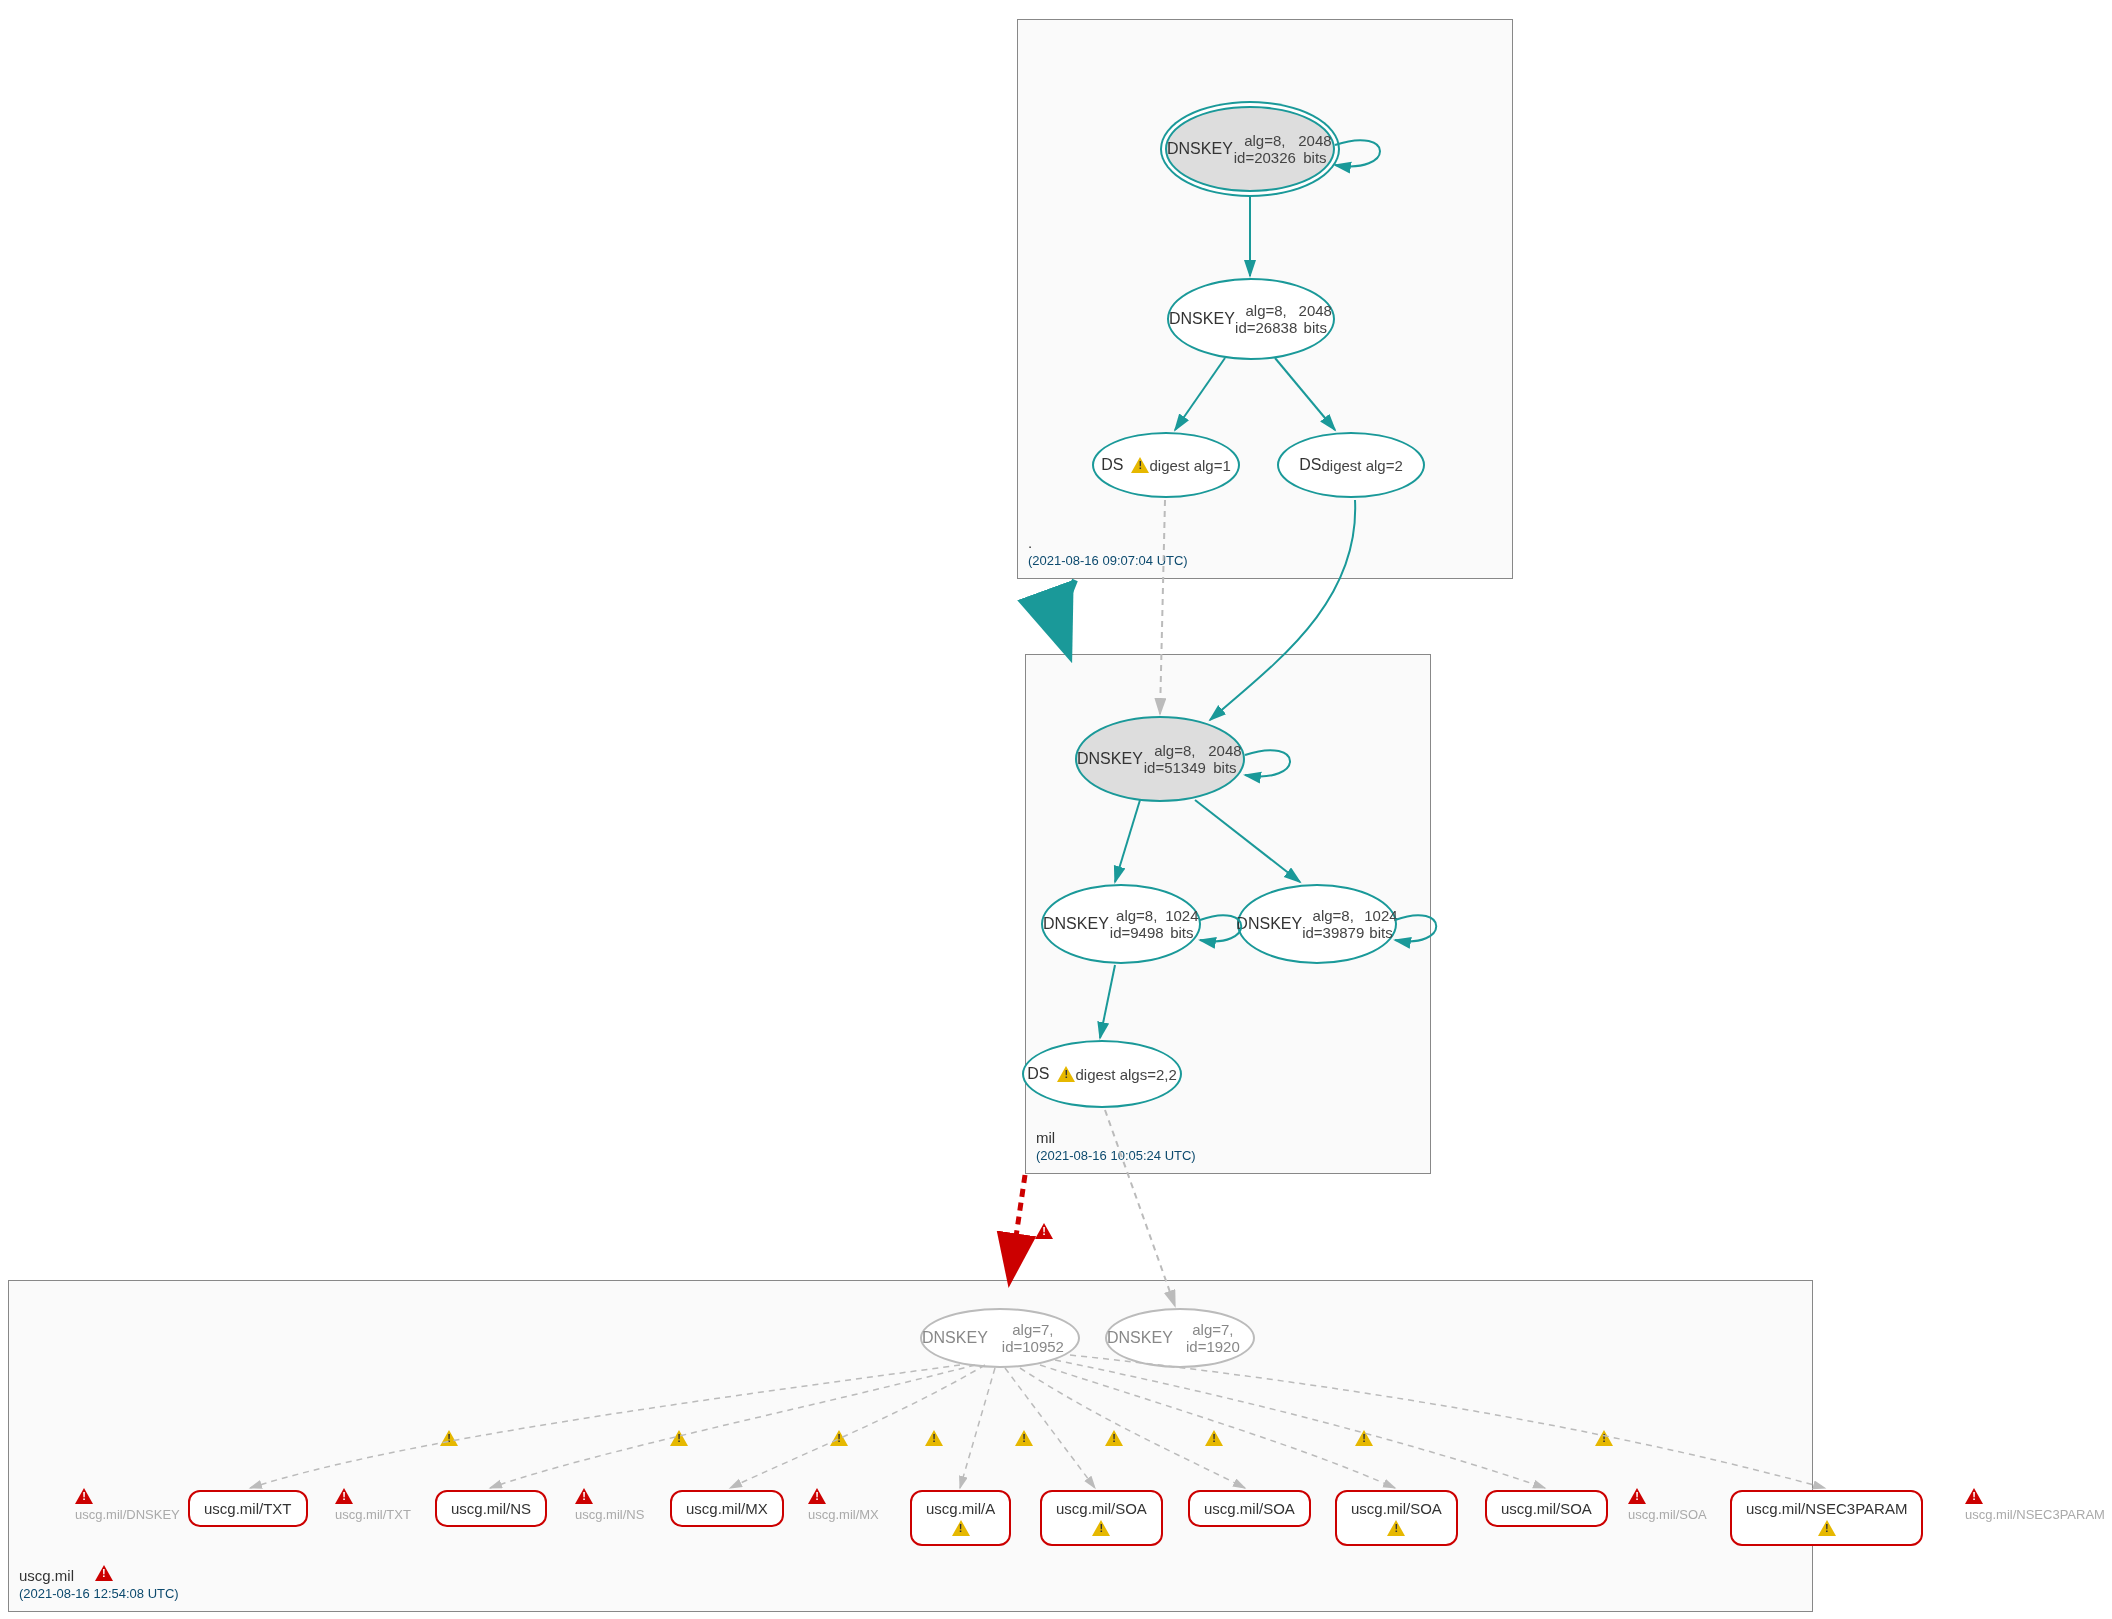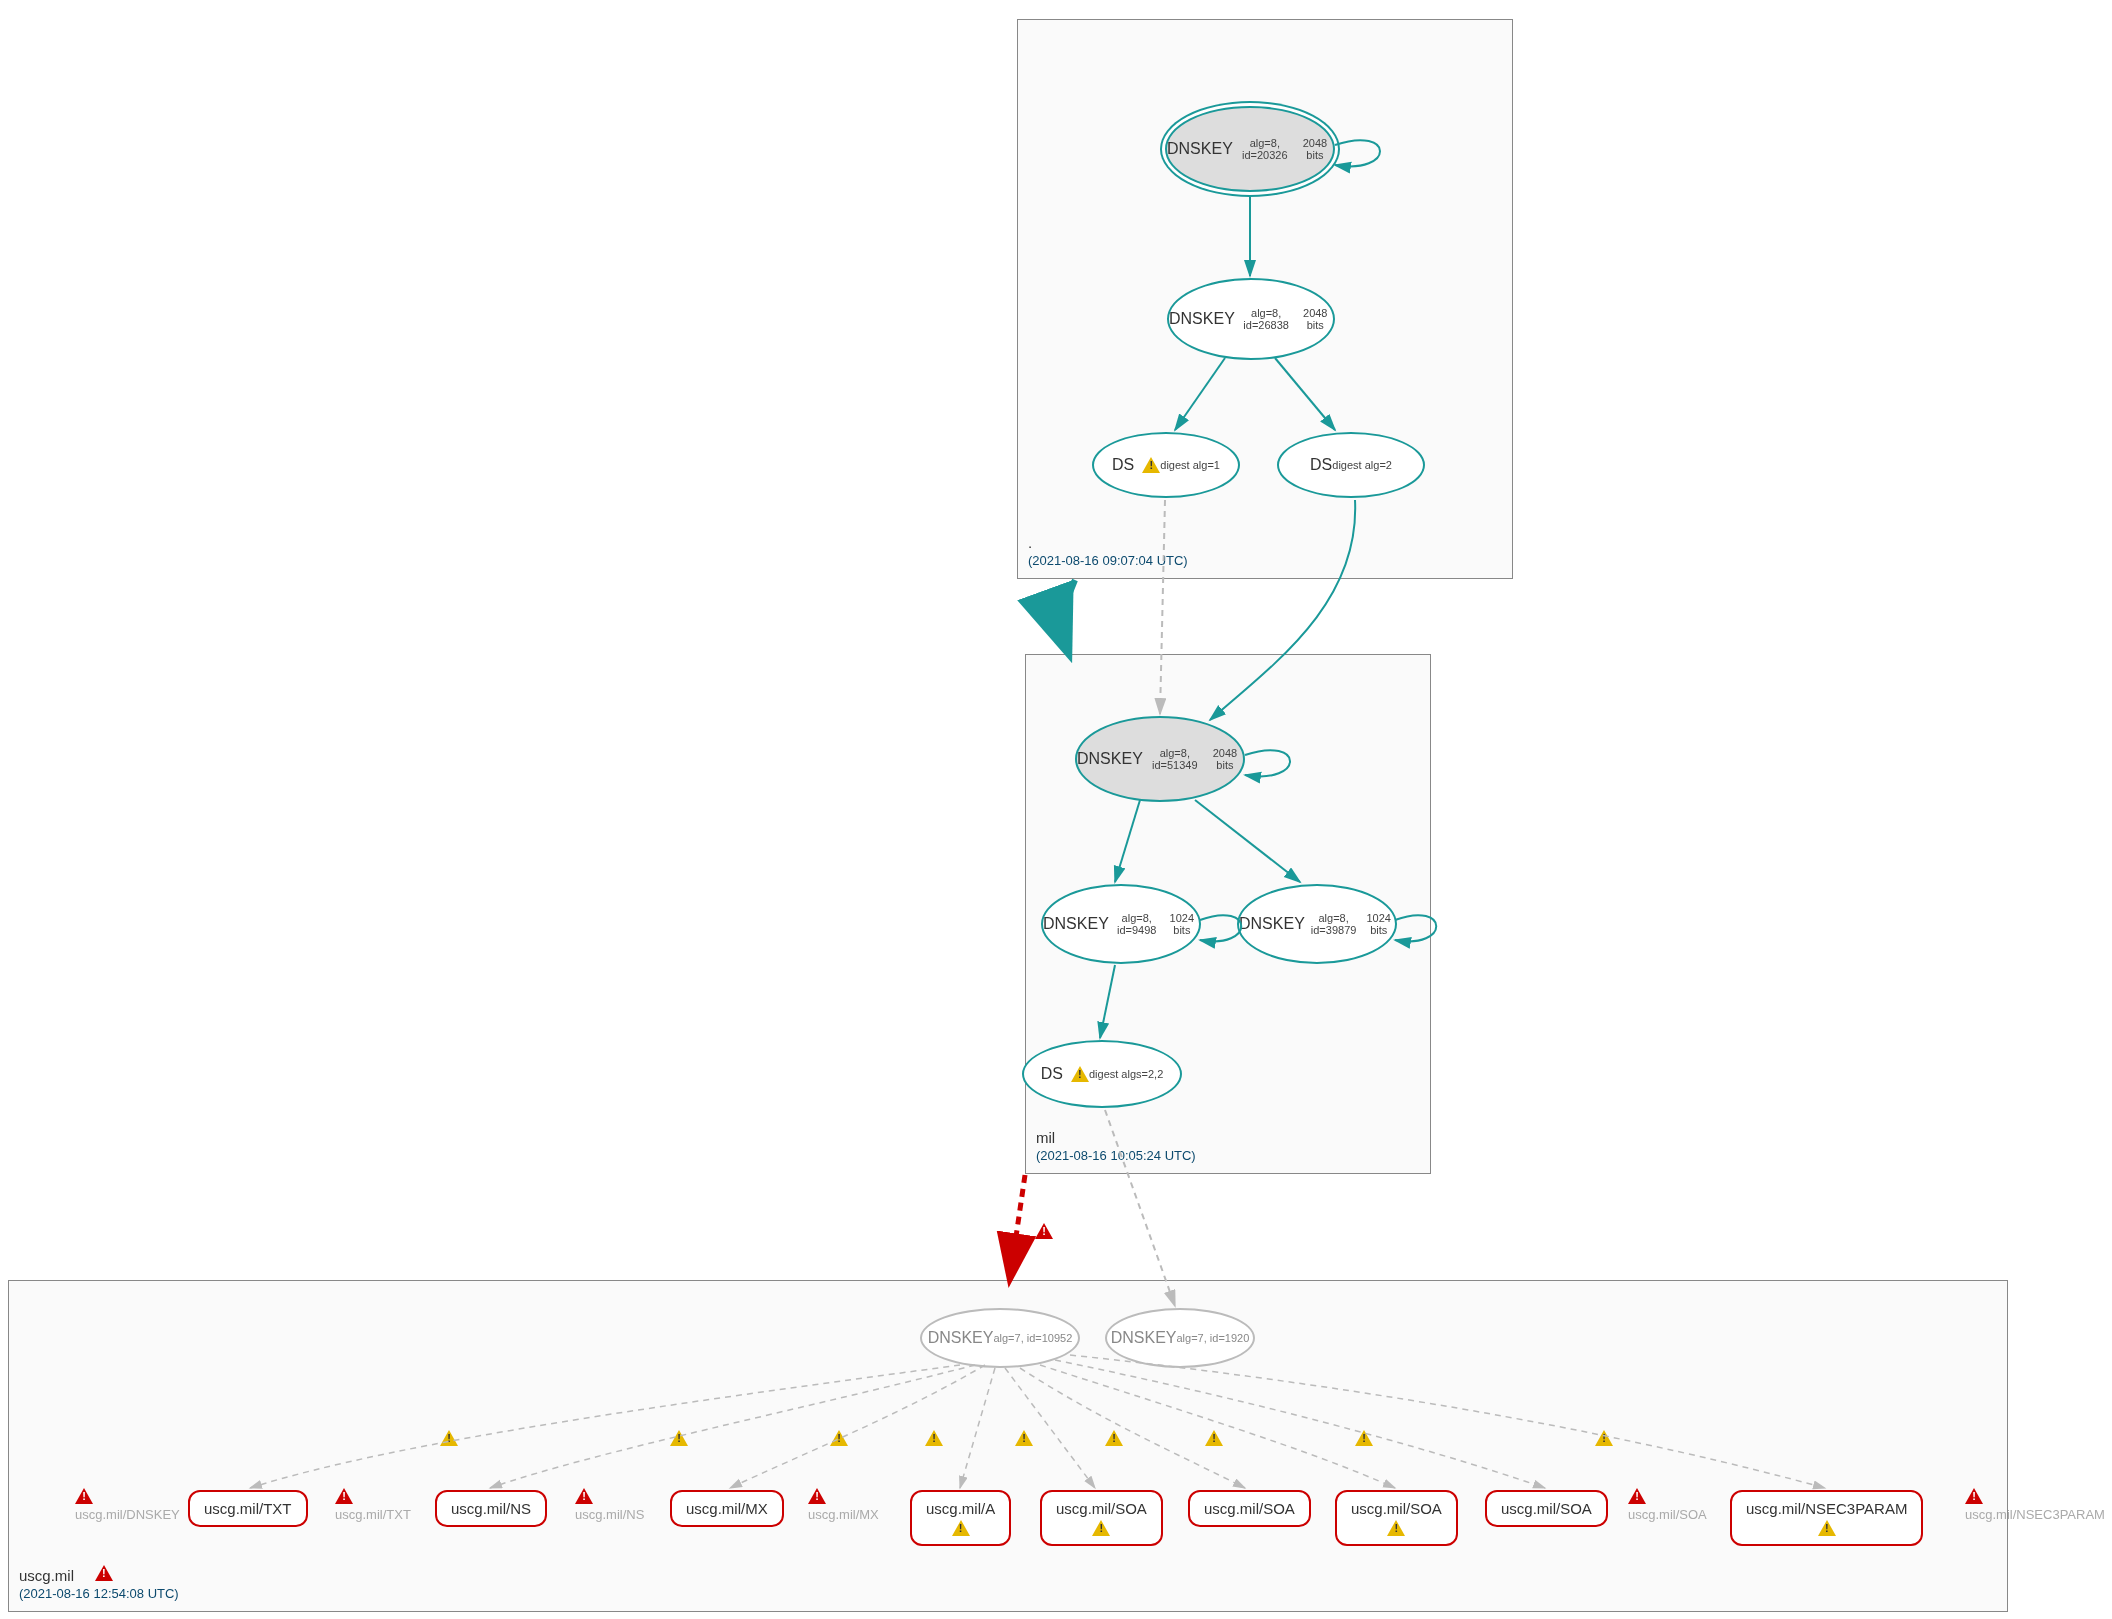--- a/index.html
+++ b/index.html
@@ -6,21 +6,21 @@
 body{font-family:Arial,Helvetica,sans-serif;background:#fff;width:2112px;height:1619px;position:relative;font-size:11px;color:#333}
 .zone{position:absolute;border:1px solid #888;background:#fafafa}
 .zone-label{position:absolute;bottom:10px;left:10px;font-size:15px;color:#333}
 .zone-label .ts{font-size:13px;color:#0c4a6e}
 .node{position:absolute;text-align:center}
 .ellipse{border:2px solid #1a9999;border-radius:50%;display:flex;justify-content:center;align-items:center;background:#fff}
 .ellipse.gray{background:#ddd}
 .ellipse.double{box-shadow:0 0 0 3px #fff,0 0 0 5px #1a9999}
 .ellipse.faded{border-color:#bbb;background:#fff}
 .ellipse .title{font-size:16px;font-weight:400}
-.ellipse .sub{font-size:11px;color:#444}
+.ellipse .sub{font-size:15px;color:#444}
 .rrbox{border:2px solid #cc0000;border-radius:12px;padding:8px 14px;background:#fff;display:inline-flex;flex-direction:column;align-items:center;font-size:15px;color:#333}
 .rrlabel{position:absolute;font-size:13px;color:#aaa}
 .warn-icon{display:inline-block;width:18px;height:16px;position:relative}
 .warn-icon::before{content:"";position:absolute;left:0;top:0;width:0;height:0;border-left:9px solid transparent;border-right:9px solid transparent;border-bottom:16px solid #e6b800}
 .warn-icon::after{content:"!";position:absolute;left:0;top:2px;width:18px;text-align:center;font-size:11px;font-weight:bold;color:#333}
 .err-icon{display:inline-block;width:18px;height:16px;position:relative}
 .err-icon::before{content:"";position:absolute;left:0;top:0;width:0;height:0;border-left:9px solid transparent;border-right:9px solid transparent;border-bottom:16px solid #cc0000}
 .err-icon::after{content:"!";position:absolute;left:0;top:2px;width:18px;text-align:center;font-size:11px;font-weight:bold;color:#fff}
 svg.edges{position:absolute;left:0;top:0;pointer-events:none}
 .floating-icon{position:absolute}
@@ -35,21 +35,21 @@
   </div>
 </div>
 
 <div class="zone" style="left:1025px;top:654px;width:406px;height:520px">
   <div class="zone-label">
     <span>mil</span><br>
     <span class="ts">(2021-08-16 10:05:24 UTC)</span>
   </div>
 </div>
 
-<div class="zone" style="left:8px;top:1280px;width:2000px;height:332px">
+<div class="zone" style="left:8px;top:1280px;width:1805px;height:332px">
   <div class="zone-label" style="bottom:10px">
     <span>uscg.mil</span>
     &nbsp;&nbsp;&nbsp;&nbsp;<span class="err-icon"></span><br>
     <span class="ts">(2021-08-16 12:54:08 UTC)</span>
   </div>
 </div>
 
 <div class="node" style="left:1165px;top:106px">
   <div class="ellipse gray double" style="width:170px;height:86px">
     <div class="title">DNSKEY</div>

